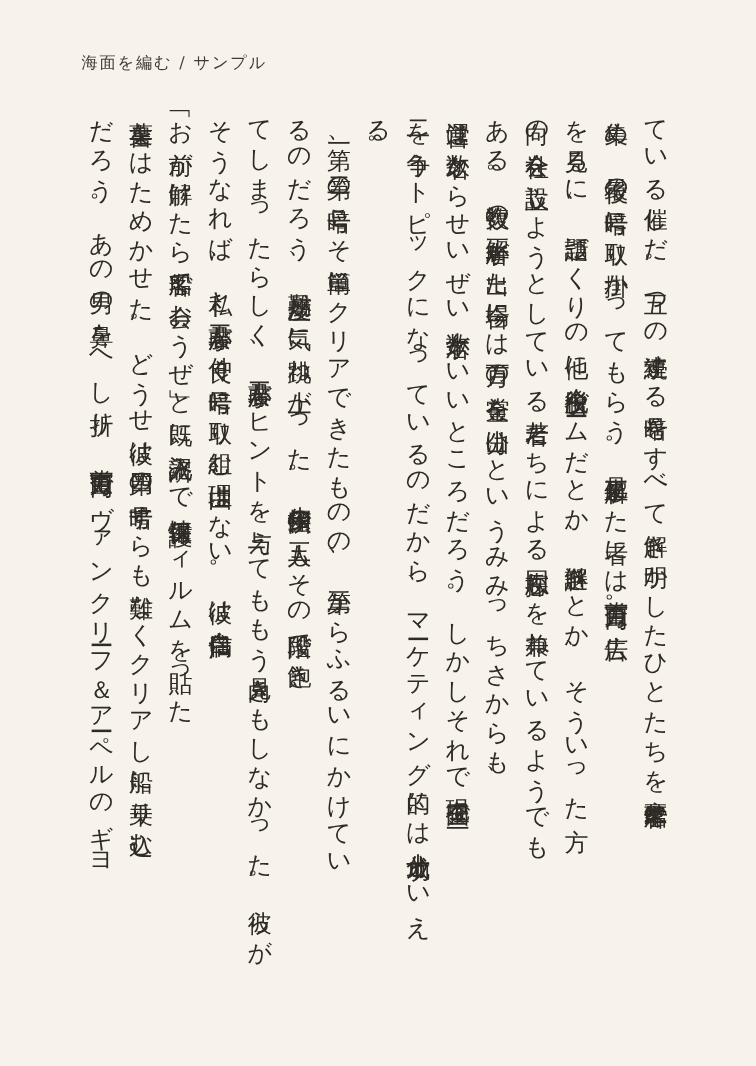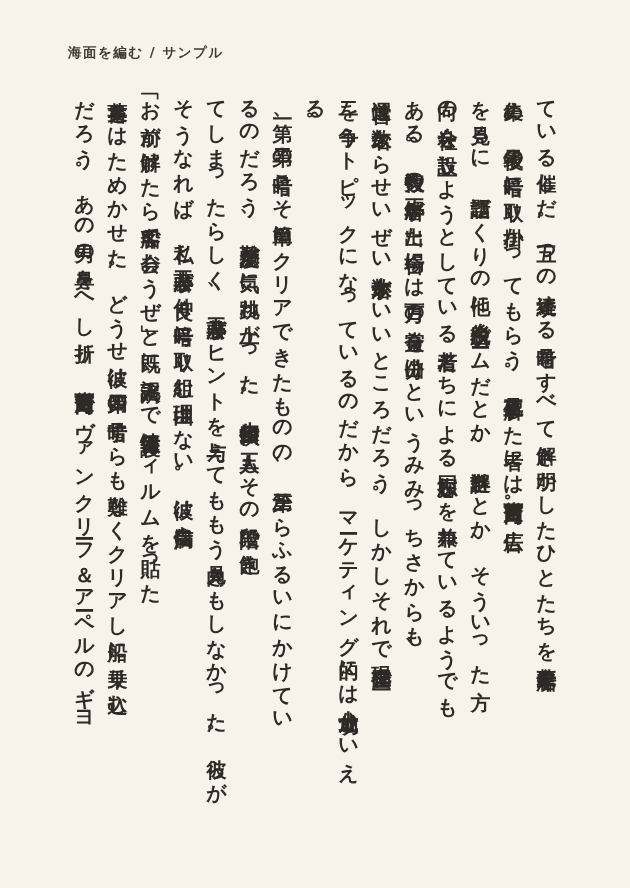--- a/index.html
+++ b/index.html
@@ -12,21 +12,20 @@
   body{
     font-family:"DejaVu Serif","Liberation Serif",serif;
     background:var(--bg);
   }
   .page{
     position:relative;
     width:630px;
     height:888px;
     background:var(--bg);
     overflow:hidden;
-    font-weight:bold;
   }
   .header{
     position:absolute;
     top:44px;
     left:68px;
     font-size:13.5px;
     letter-spacing:1.5px;
     color:var(--header-text);
     white-space:nowrap;
   }

